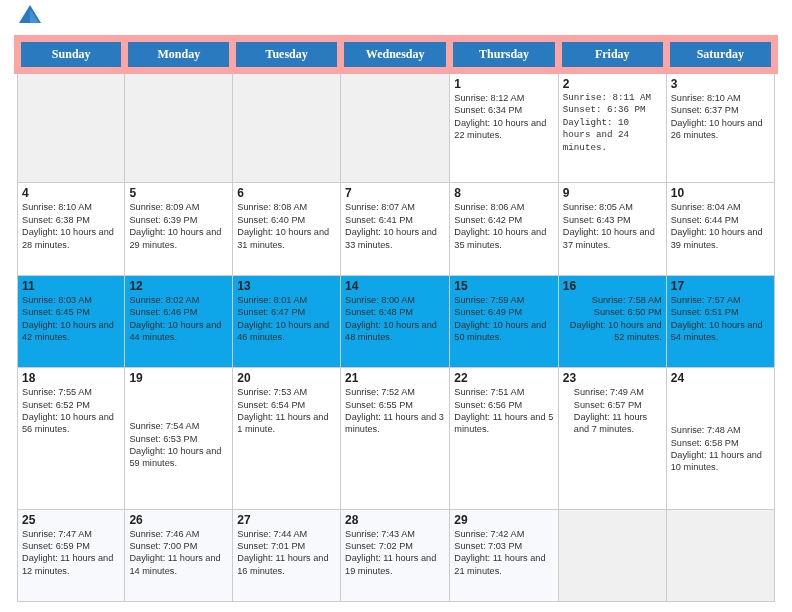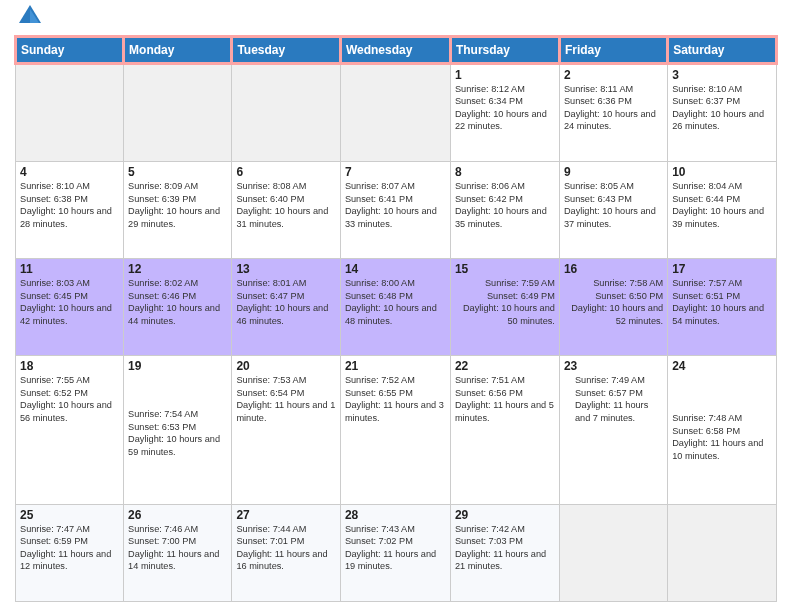--- a/index.html
+++ b/index.html
@@ -47,22 +47,23 @@
       width: 100%;
       border-collapse: collapse;
       flex: 1;
     }
     .calendar th {
       background: #2a7abf;
       color: #fff;
       font-size: 12px;
       font-weight: bold;
       padding: 5px 4px;
-      text-align: left;
-      border: 3px solid #fca5a5;
+      text-align: center;
+      border: 7px solid #fca5a5;
+      font-family: Liberation Serif, serif;
     }
     .calendar td {
       border: 1px solid #ccc;
       vertical-align: top;
       padding: 3px 4px;
       width: 113px;
       min-height: 80px;
       background: #fff;
     }
     .calendar tr:nth-child(even) td {
@@ -77,21 +78,21 @@
     }
     .day-info {
       font-size: 9.2px;
       color: #333;
       line-height: 1.35;
     }
     .empty-cell {
       background: #f0f0f0 !important;
     }
     .calendar tr:nth-child(2) td { background: #fff; }
-    .calendar tr:nth-child(3) td { background: #c4b5fd; }
+    .calendar tr:nth-child(3) td { background: #0ea5e9; }
     .calendar tr:nth-child(4) td { background: #fff; }
     .calendar tr:nth-child(5) td { background: #f7f9fc; }
     .calendar tr:nth-child(6) td { background: #fff; }
   </style>
 </head>
 <body>
 
 <div class="page">
   <div class="header">
     <div class="logo-area">
@@ -134,21 +135,21 @@
           <td class="empty-cell"></td>
           <td class="empty-cell"></td>
           <td>
             <span class="day-num">1</span>
             <div class="day-info" style="white-space: pre-line;">Sunrise: 8:12 AM
 Sunset: 6:34 PM
 Daylight: 10 hours and 22 minutes.</div>
           </td>
           <td>
             <span class="day-num">2</span>
-            <div class="day-info" style="white-space: pre-line;">Sunrise: 8:11 AM
+            <div class="day-info" style="white-space: pre-line; font-family: Liberation Mono, monospace;">Sunrise: 8:11 AM
 Sunset: 6:36 PM
 Daylight: 10 hours and 24 minutes.</div>
           </td>
           <td>
             <span class="day-num">3</span>
             <div class="day-info" style="white-space: pre-line;">Sunrise: 8:10 AM
 Sunset: 6:37 PM
 Daylight: 10 hours and 26 minutes.</div>
           </td>
         </tr>
@@ -216,21 +217,21 @@
 Daylight: 10 hours and 46 minutes.</div>
           </td>
           <td>
             <span class="day-num">14</span>
             <div class="day-info" style="white-space: pre-line;">Sunrise: 8:00 AM
 Sunset: 6:48 PM
 Daylight: 10 hours and 48 minutes.</div>
           </td>
           <td>
             <span class="day-num">15</span>
-            <div class="day-info" style="white-space: pre-line; text-align: right;">Sunrise: 7:59 AM
+            <div class="day-info" style="white-space: pre-line;">Sunrise: 7:59 AM
 Sunset: 6:49 PM
 Daylight: 10 hours and 50 minutes.</div>
           </td>
           <td>
             <span class="day-num">16</span>
             <div class="day-info" style="white-space: pre-line; text-align: right;">Sunrise: 7:58 AM
 Sunset: 6:50 PM
 Daylight: 10 hours and 52 minutes.</div>
           </td>
           <td>

